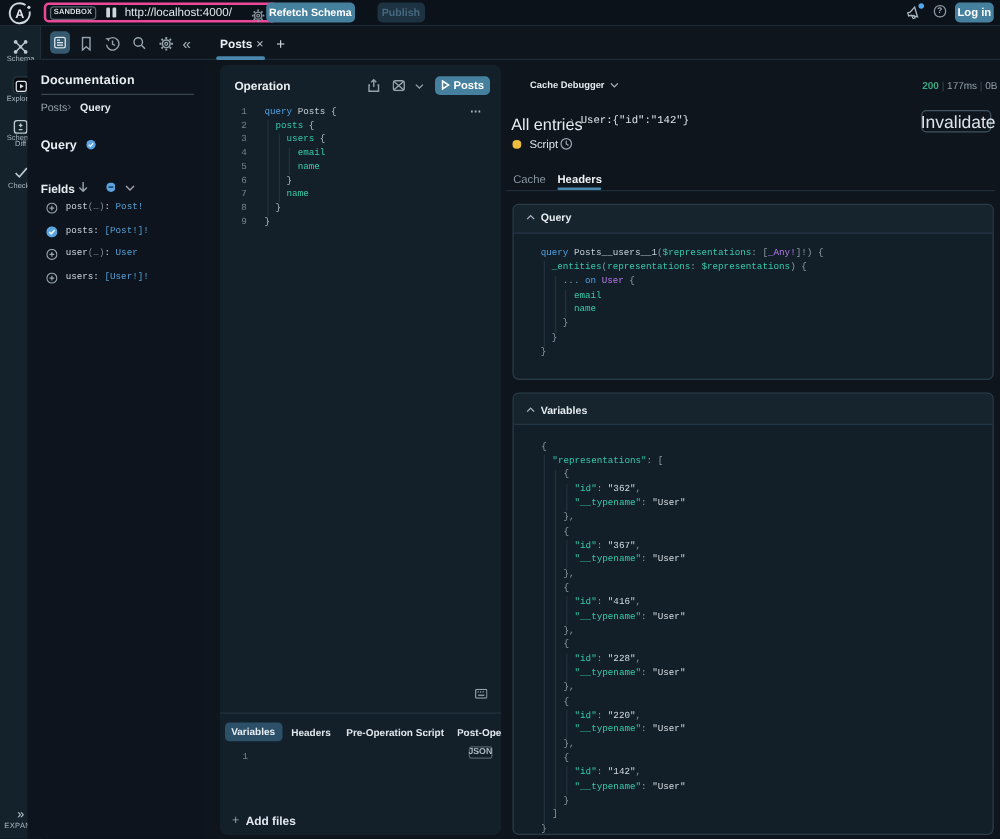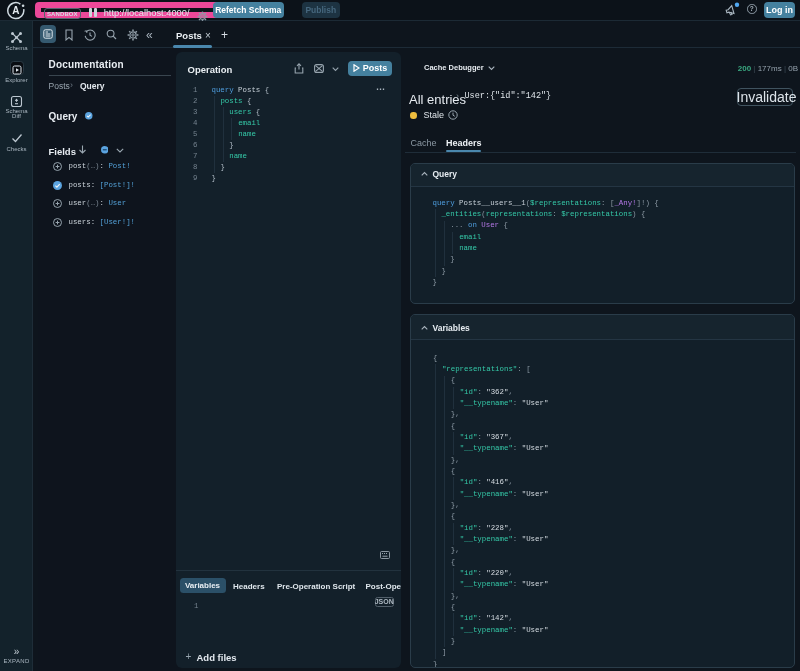--- a/index.html
+++ b/index.html
@@ -14,21 +14,21 @@
 <div class="abs" style="left:0;top:0;width:800px;height:671px;background:#0e151d;overflow:hidden;">
 
   <div class="abs" id="topbar" style="left:0;top:0;width:800px;height:21px;background:#0c1219;border-bottom:1px solid #1c2a35;">
 
     <svg class="abs" style="left:6px;top:0.5px" width="20" height="20" viewBox="0 0 20 20">
       <path d="M 17.68 8.21 A 8 8 0 1 1 14.39 3.05" fill="none" stroke="#cfd9e0" stroke-width="1.5"></path>
       <circle cx="17.1" cy="4.8" r="1.3" fill="#cfd9e0"></circle>
       <text x="9.9" y="13.4" font-size="10" font-weight="bold" fill="#e4eaef" text-anchor="middle" font-family="Liberation Sans">A</text>
     </svg>
 
-    <div class="abs" style="left:35px;top:2px;width:187px;height:16px;border:6px solid #ec4899;border-radius:4px;display:flex;align-items:flex-start;">
+    <div class="abs" style="left:35px;top:2px;width:187px;height:16px;border:2px solid #ec4899;border-radius:4px;display:flex;align-items:center;">
       <span style="margin-left:2.5px;border:1px solid #55656f;border-radius:3px;padding:1.5px 2.5px;font-size:6px;font-weight:bold;color:#d6dee4;letter-spacing:0.1px;">SANDBOX</span>
       <span style="display:inline-block;width:3px;height:8.5px;background:#ccd6dd;margin-left:8px;border-radius:1px;"></span>
       <span style="display:inline-block;width:3px;height:8.5px;background:#ccd6dd;margin-left:2px;border-radius:1px;"></span>
       <span style="margin-left:6.5px;font-size:9.3px;color:#e2e8ee;">http://localhost:4000/</span>
       <svg style="position:absolute;right:8px;top:2.5px;" width="11" height="11" viewBox="0 0 12 12">
         <circle cx="6" cy="6" r="3.1" fill="none" stroke="#8e9ba6" stroke-width="1.2"></circle>
         <circle cx="6" cy="6" r="1.2" fill="none" stroke="#8e9ba6" stroke-width="1"></circle>
         <g stroke="#8e9ba6" stroke-width="1.5">
           <line x1="6" y1="0.6" x2="6" y2="2.1"></line>
             <line x1="6" y1="9.9" x2="6" y2="11.4"></line>
@@ -130,21 +130,21 @@
           <line x1="3.3" y1="8.7" x2="2.2" y2="9.8"></line>
       </g>
     </svg>
     <div class="abs" style="left:113px;top:6.5px;font-size:12px;color:#aab5bf;">«</div>
     <div class="abs" style="left:143px;top:8.5px;font-size:9.5px;font-weight:bold;color:#eaeff3;">Posts</div>
     <div class="abs" style="left:172px;top:9px;font-size:10px;color:#c2ccd4;">×</div>
     <div class="abs" style="left:188px;top:7px;font-size:12px;color:#d6dde4;">+</div>
     <div class="abs" style="left:140px;top:23.5px;width:39px;height:3px;background:#4a87ad;border-radius:2px;"></div>
   </div>
 
-  <div class="abs" id="docpanel" style="left:38px;top:47.5px;width:143px;height:623.5px;background:#0e141d;">
+  <div class="abs" id="docpanel" style="left:22px;top:47.5px;width:143px;height:623.5px;background:#0e141d;">
     <div class="abs" style="left:10.5px;top:11.5px;font-size:10px;font-weight:bold;color:#e8edf2;letter-spacing:0.2px;">Documentation</div>
     <div class="abs" style="left:10.5px;top:27px;width:122px;height:1px;background:#39454f;"></div>
     <div class="abs" style="left:10.5px;top:33px;font-size:8.5px;color:#98a4ae;">Posts</div>
     <div class="abs" style="left:32px;top:32.5px;font-size:9px;color:#6a7680;">›</div>
     <div class="abs" style="left:42px;top:33px;font-size:8.5px;font-weight:bold;color:#e3e9ee;">Query</div>
     <div class="abs" style="left:10.5px;top:63px;font-size:10px;font-weight:bold;color:#e8edf2;">Query</div>
     <svg class="abs" style="left:47.3px;top:64.5px" width="7.5" height="7.5" viewBox="0 0 9 9">
       <circle cx="4.5" cy="4.5" r="4.5" fill="#5ba4e0"></circle>
       <path d="M2.4 4.6 L3.9 6.1 L6.7 3.1" fill="none" stroke="#eef4f8" stroke-width="1.3"></path>
     </svg>
@@ -259,21 +259,21 @@
     <div class="abs" style="left:55px;top:43px;font-size:9px;color:#76828c;">›</div>
     <div class="abs mono" style="left:63.5px;top:43.5px;font-size:8.5px;color:#dfe5ea;">User:{"id":"142"}</div>
     <div class="abs" style="left:336px;top:40.5px;width:56px;height:17.5px;border:1px solid #40535f;border-radius:4px;display:flex;align-items:center;justify-content:center;">
       <svg width="9" height="9" viewBox="0 0 9 9" style="margin-right:3px">
         <circle cx="4.5" cy="4.5" r="3.7" fill="none" stroke="#c9d2d9" stroke-width="1"></circle>
         <line x1="1.9" y1="7.1" x2="7.1" y2="1.9" stroke="#c9d2d9" stroke-width="1"></line>
       </svg>
       <span style="font-size:14px;color:#dce3e9;">Invalidate</span>
     </div>
     <div class="abs" style="left:9px;top:64.5px;width:6.5px;height:6.5px;border-radius:50%;background:#eebd3e;"></div>
-    <div class="abs" style="left:22.5px;top:62px;font-size:9px;color:#dfe5ea;">Stale</div>
+    <div class="abs" style="left:22.5px;top:62px;font-size:9px;color:#dfe5ea;">Script</div>
     <svg class="abs" style="left:46.5px;top:62px" width="10" height="10" viewBox="0 0 10 10">
       <circle cx="5" cy="5" r="4.2" fill="none" stroke="#97a4ae" stroke-width="1"></circle>
       <path d="M5 2.6 V5.2 L6.8 6.3" fill="none" stroke="#97a4ae" stroke-width="1"></path>
     </svg>
     <div class="abs" style="left:9.5px;top:90px;font-size:9px;color:#8b98a3;">Cache</div>
     <div class="abs" style="left:45px;top:90px;font-size:9px;font-weight:bold;color:#eef2f6;">Headers</div>
     <div class="abs" style="left:45px;top:102px;width:35px;height:2.5px;background:#4a87ad;border-radius:1px;"></div>
     <div class="abs" style="left:4px;top:104px;width:391px;height:1px;background:#1f2d39;"></div>
 
     <div class="abs" style="left:8.5px;top:115.5px;width:385px;height:141px;background:#121f29;border:1px solid #2a3c49;border-radius:5px;overflow:hidden;">

